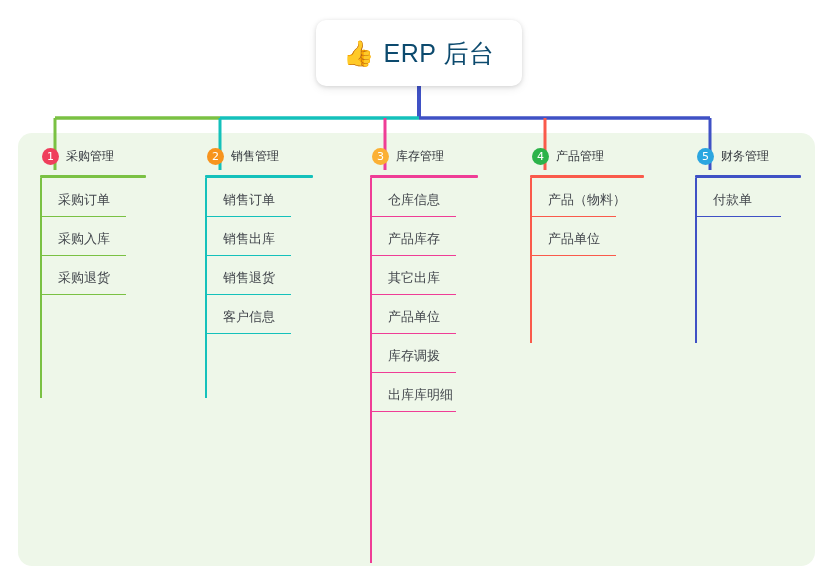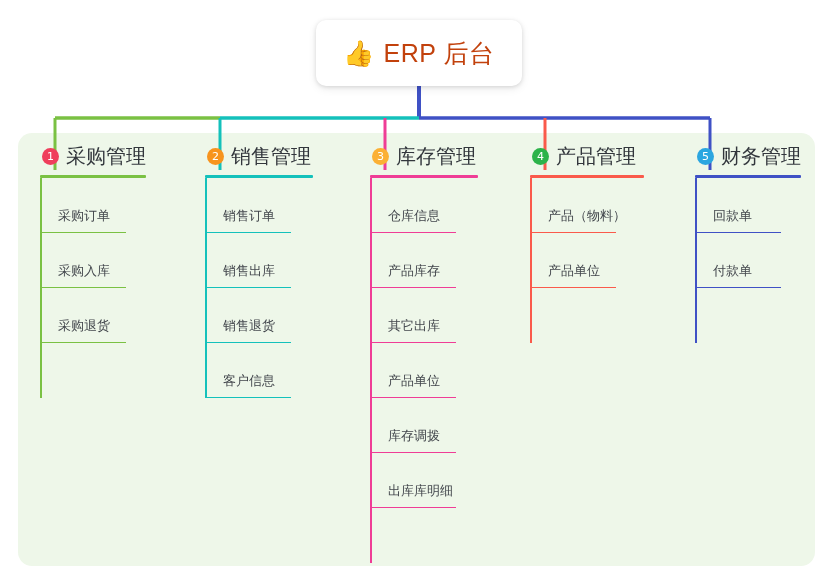--- a/index.html
+++ b/index.html
@@ -36,21 +36,21 @@
     gap: 9px;
     box-sizing: border-box;
   }
   #root-node .thumb {
     font-size: 25px;
     line-height: 1;
     display: inline-block;
   }
   #root-node .rtitle {
     font-size: 25px;
-    color: #c2410c;
+    color: #0c4a6e;
     letter-spacing: 0.5px;
     white-space: nowrap;
   }
 
   
   #panel {
     position: absolute;
     left: 18px;
     top: 133px;
     width: 797px;
@@ -86,21 +86,21 @@
     height: 17px;
     border-radius: 50%;
     color: #ffffff;
     font-size: 11px;
     line-height: 17px;
     text-align: center;
     display: inline-block;
     font-family: "DejaVu Sans", sans-serif;
   }
   .col-title {
-    font-size: 20px;
+    font-size: 12px;
     color: #32363c;
     white-space: nowrap;
   }
   .head-rule {
     height: 3px;
     border-radius: 1px;
     margin-top: 6px;
   }
 
   .items {
@@ -108,21 +108,21 @@
     margin-top: 0px;
   }
   .spine {
     position: absolute;
     left: 0px;
     top: 0px;
     width: 2px;
   }
   .item {
     position: relative;
-    height: 55px;
+    height: 39px;
     box-sizing: border-box;
   }
   .item-label {
     position: absolute;
     left: 18px;
     bottom: 8px;
     font-size: 13px;
     color: #42464c;
     white-space: nowrap;
   }
@@ -261,24 +261,20 @@
       </div>
       <div class="column" style="left: 695px;">
         <div class="col-head">
           <span class="badge" style="background: rgb(43, 166, 224);">5</span>
           <span class="col-title">财务管理</span>
         </div>
         <div class="head-rule" style="background: rgb(63, 81, 197); width: 106px;"></div>
         <div class="items">
           <div class="spine" style="background: rgb(63, 81, 197); height: 165px;"></div>
           <div class="item">
-            <span class="item-label">回款单</span>
-            <div class="item-rule" style="background: rgb(63, 81, 197);"></div>
-          </div>
-          <div class="item">
             <span class="item-label">付款单</span>
             <div class="item-rule" style="background: rgb(63, 81, 197);"></div>
           </div>
         </div>
       </div>
     </div>
 
 </div>
 
 </body></html>

